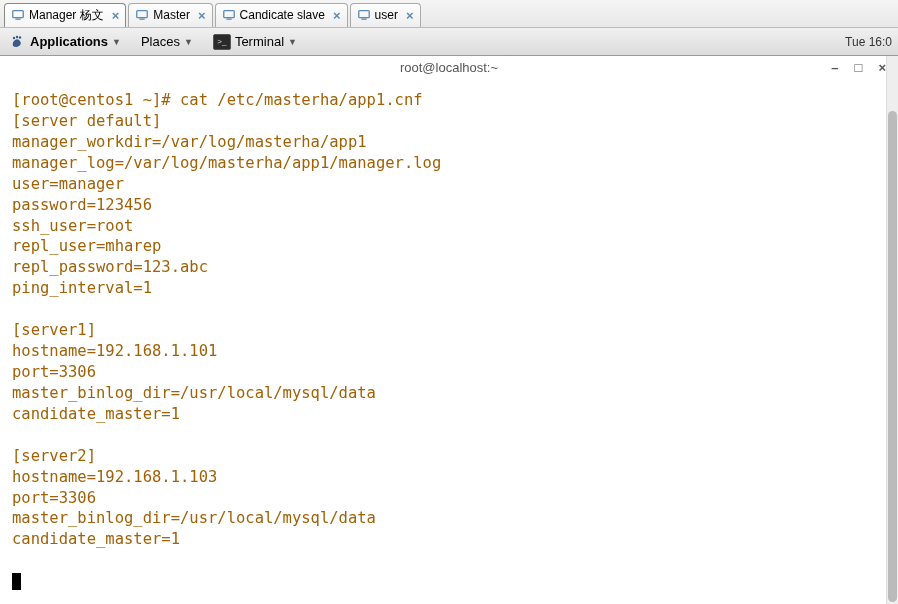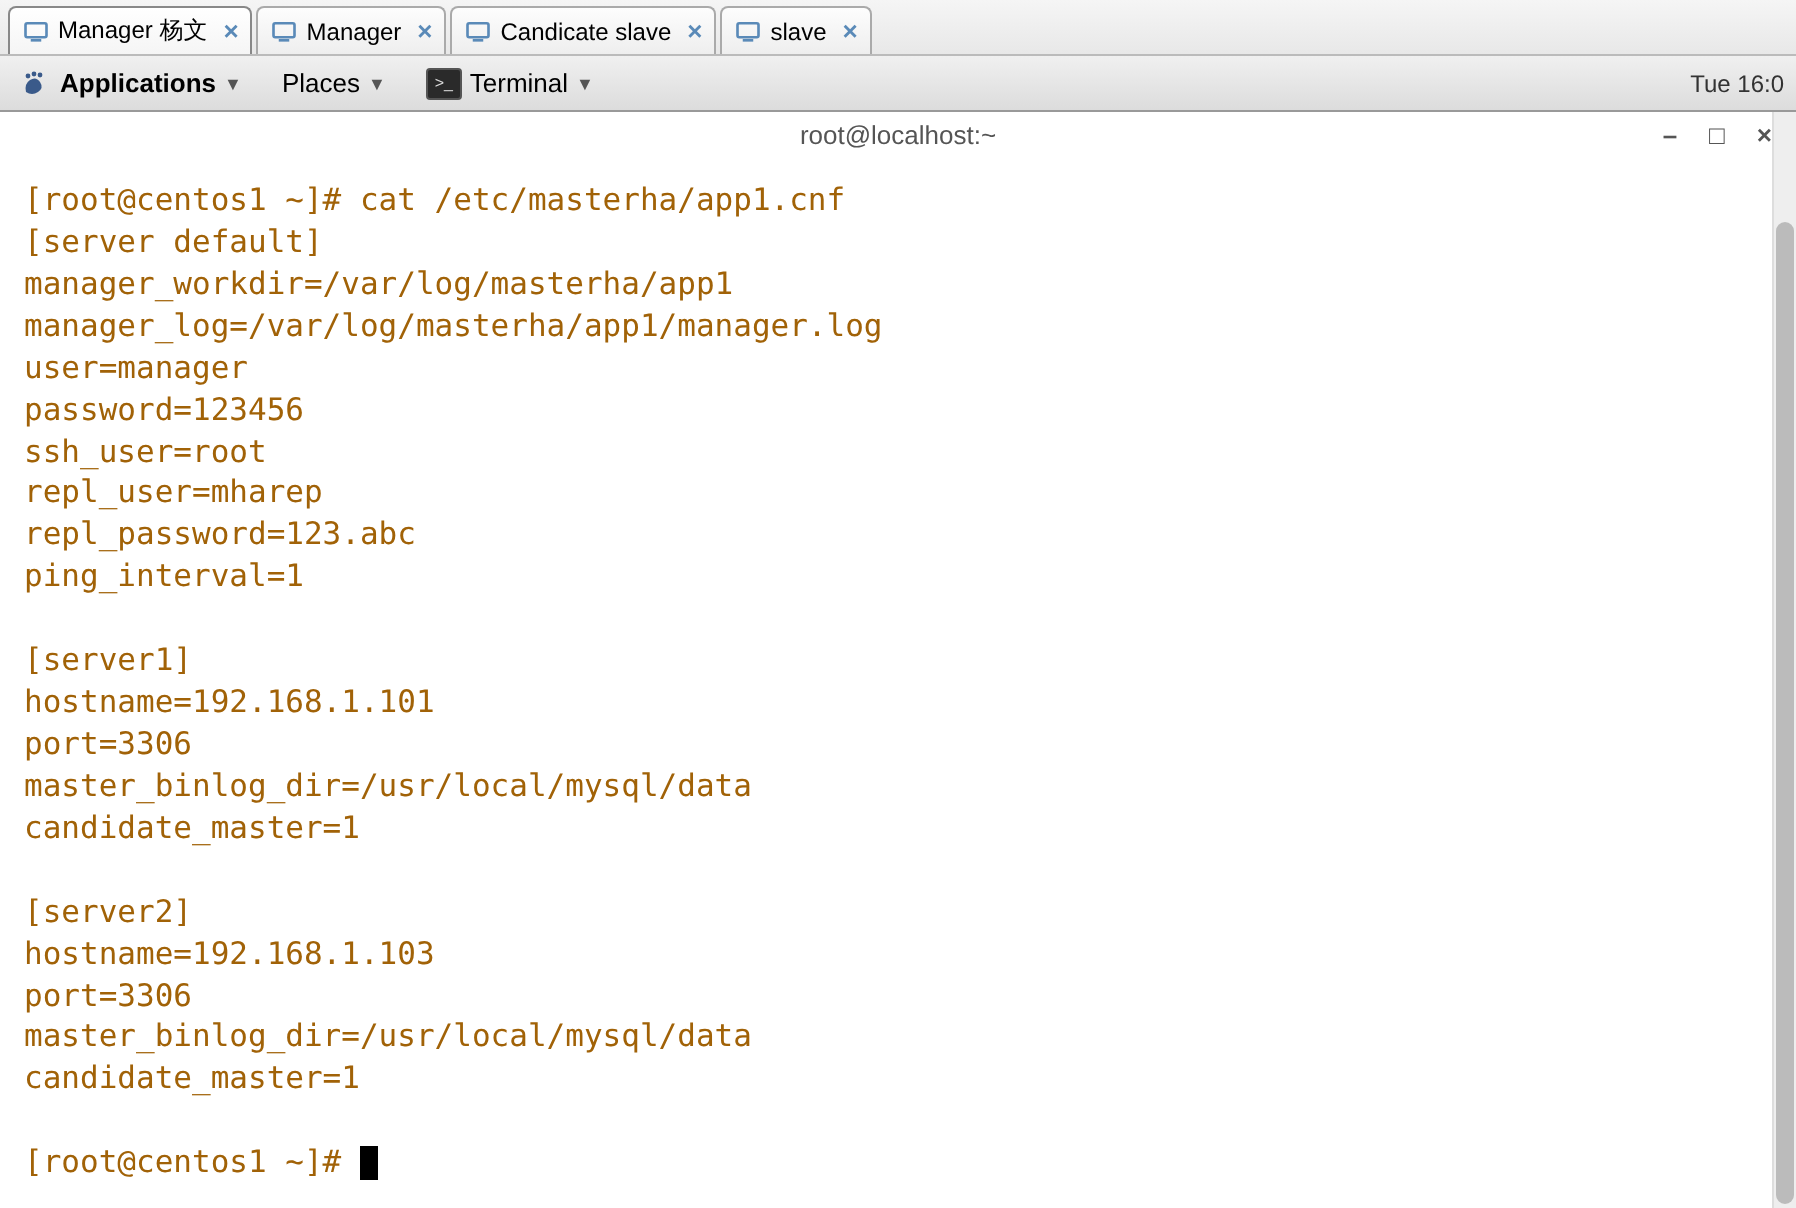--- a/index.html
+++ b/index.html
@@ -13,21 +13,21 @@
       width: 898px;
       height: 604px;
       overflow: hidden;
       position: relative;
     }
     .tabs-bar {
       background: linear-gradient(to bottom, #f5f5f5, #e8e8e8);
       border-bottom: 1px solid #bbb;
       height: 28px;
       display: flex;
-      align-items: flex-end;
+      align-items: center;
       padding: 2px 4px 0 4px;
       gap: 2px;
     }
     .tab {
       display: flex;
       align-items: center;
       background: linear-gradient(to bottom, #fdfdfd, #eeeeee);
       border: 1px solid #aaa;
       border-bottom: none;
       border-radius: 4px 4px 0 0;
@@ -191,41 +191,41 @@
     <span>Manager 杨文</span>
     <span class="tab-close">×</span>
   </div>
   <div class="tab">
     <span class="tab-icon">
       <svg viewBox="0 0 16 16">
           <rect x="2" y="3" width="12" height="8" fill="none" stroke="#5a8ab8" stroke-width="1.5" rx="1"></rect>
           <rect x="5" y="12" width="6" height="1.5" fill="#5a8ab8"></rect>
         </svg>
     </span>
-    <span>Manager</span>
+    <span>Master</span>
     <span class="tab-close">×</span>
   </div>
   <div class="tab">
     <span class="tab-icon">
       <svg viewBox="0 0 16 16">
           <rect x="2" y="3" width="12" height="8" fill="none" stroke="#5a8ab8" stroke-width="1.5" rx="1"></rect>
           <rect x="5" y="12" width="6" height="1.5" fill="#5a8ab8"></rect>
         </svg>
     </span>
     <span>Candicate slave</span>
     <span class="tab-close">×</span>
   </div>
   <div class="tab">
     <span class="tab-icon">
       <svg viewBox="0 0 16 16">
           <rect x="2" y="3" width="12" height="8" fill="none" stroke="#5a8ab8" stroke-width="1.5" rx="1"></rect>
           <rect x="5" y="12" width="6" height="1.5" fill="#5a8ab8"></rect>
         </svg>
     </span>
-    <span>slave</span>
+    <span>user</span>
     <span class="tab-close">×</span>
   </div>
 </div>
 
 <div class="menu-bar">
   <div class="menu-item">
     <span class="apps-icon">
       <svg viewBox="0 0 16 16" width="16" height="16">
           <path d="M3 12 Q2 8 5 6 Q8 4 10 7 Q12 10 9 12 Q6 14 3 12 Z" fill="#3a5a8a"></path>
           <circle cx="4" cy="4" r="1.2" fill="#3a5a8a"></circle>
@@ -273,20 +273,20 @@
 port=3306
 master_binlog_dir=/usr/local/mysql/data
 candidate_master=1
 
 [server2]
 hostname=192.168.1.103
 port=3306
 master_binlog_dir=/usr/local/mysql/data
 candidate_master=1
 
-<span>[root@centos1 ~]# </span><span class="cursor-block"></span></div>
+<span class="cursor-block"></span></div>
 </div>
 
 <div class="scrollbar">
   <div class="scrollbar-track">
     <div class="scrollbar-thumb"></div>
   </div>
 </div>
 
 </body></html>

